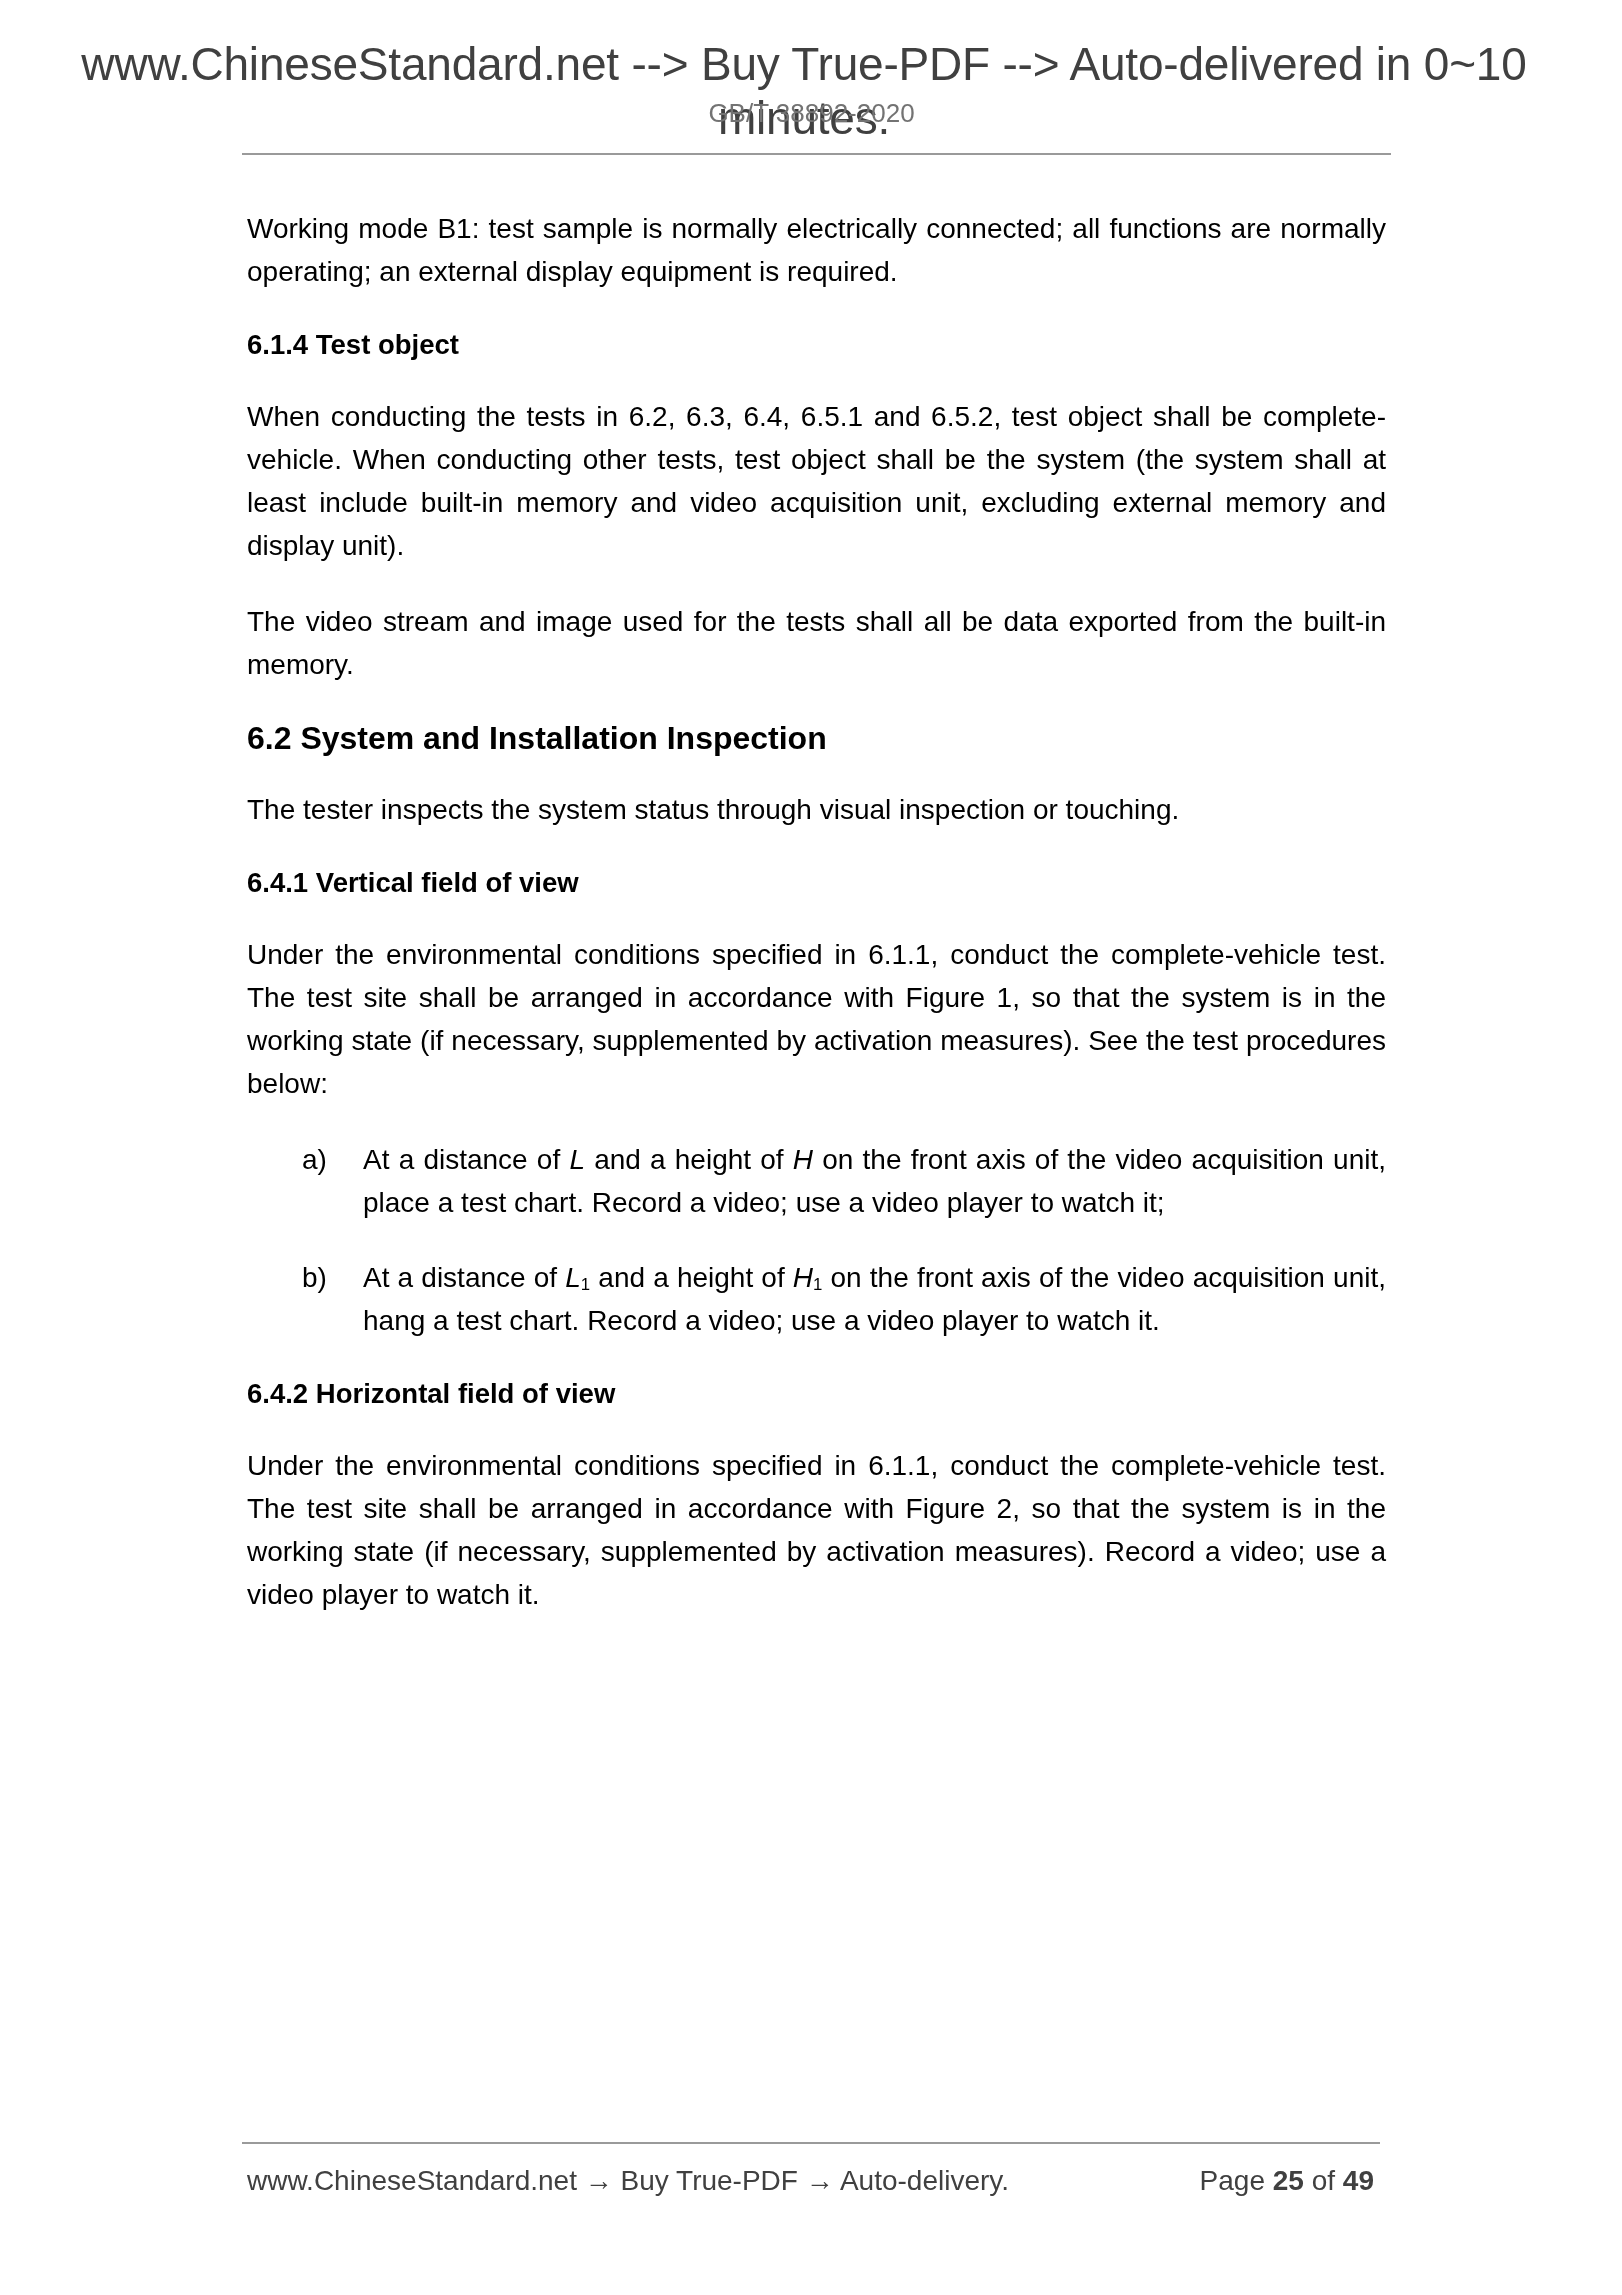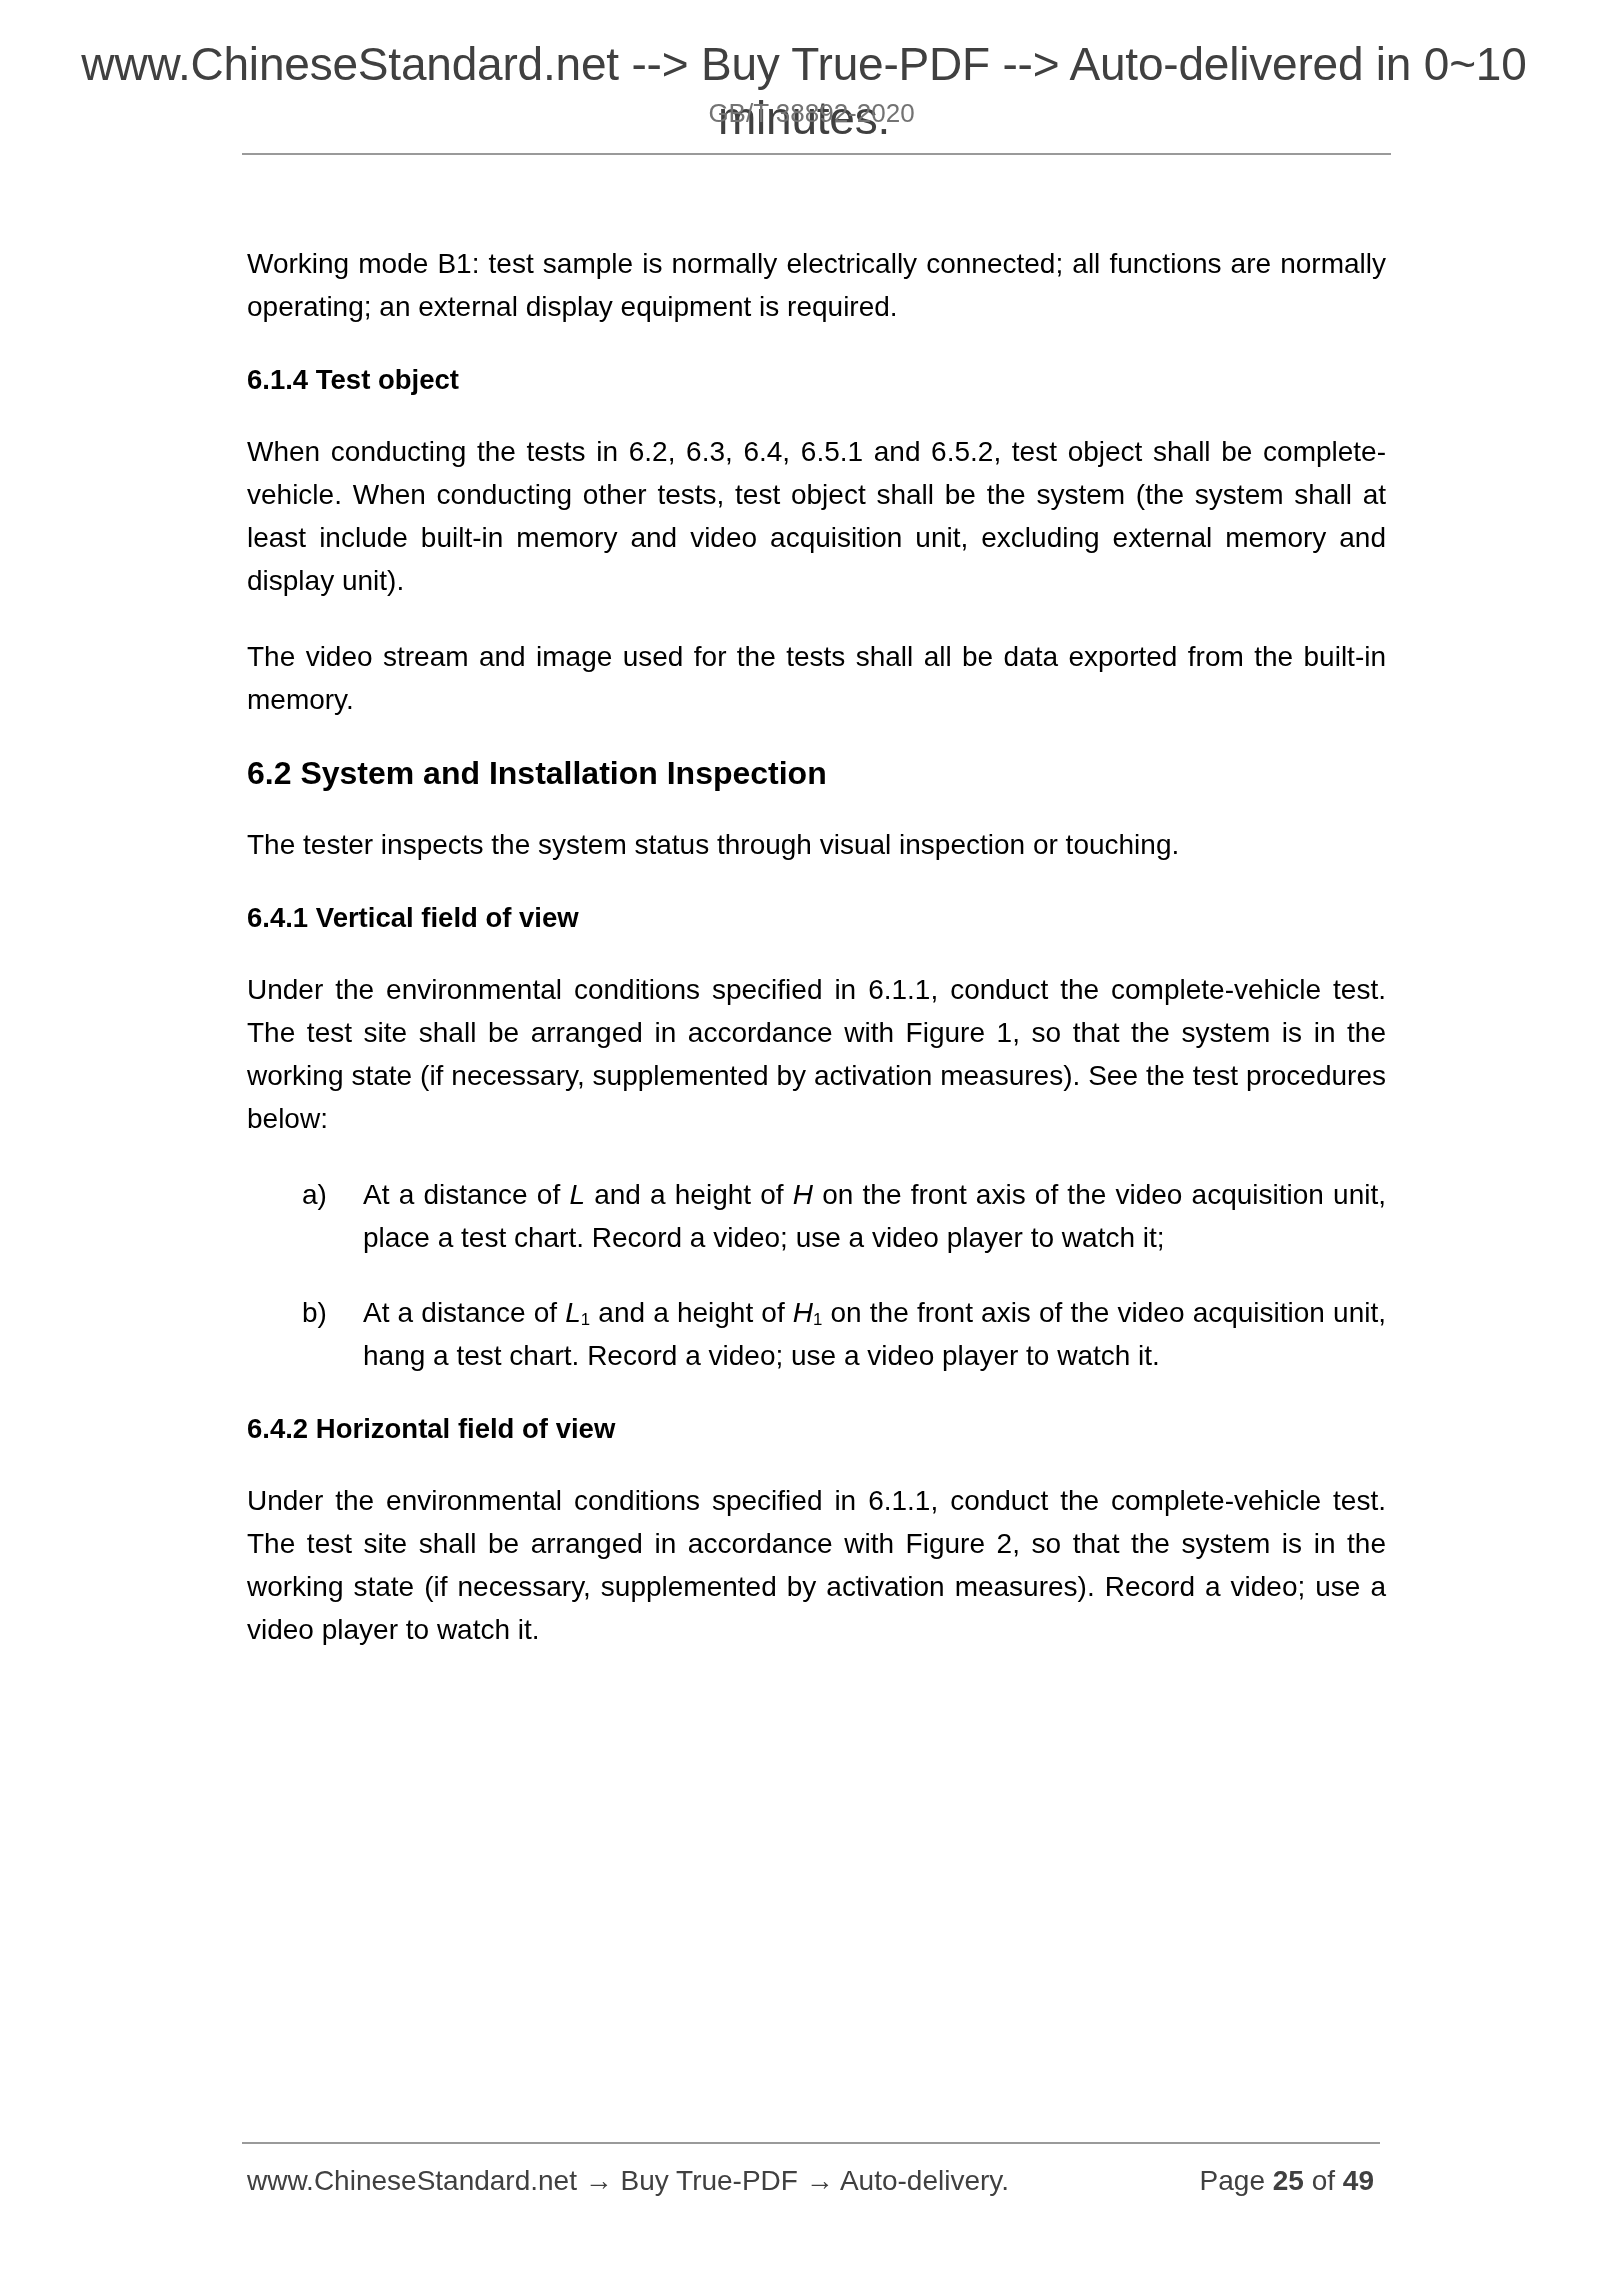--- a/index.html
+++ b/index.html
@@ -3,21 +3,21 @@
 <meta charset="utf-8">
 <style>
   html, body { margin: 0; padding: 0; background: #ffffff; }
   body { width: 1623px; height: 2295px; position: relative; overflow: hidden;
          font-family: "Liberation Sans", sans-serif; color: #000; }
   .hdr-top { position: absolute; top: 37px; left: 0; width: 1608px; text-align: center;
              font-size: 46px; color: #404040; letter-spacing: -0.2px; }
   .hdr-sub { position: absolute; top: 98px; left: 0; width: 1623px; text-align: center;
              font-size: 26px; color: #737373; }
   .hdr-rule { position: absolute; top: 153px; left: 242px; width: 1149px; height: 1.7px; background: #9a9a9a; }
-  .content { position: absolute; top: 207px; left: 247px; width: 1139px; margin-top: 35px; }
+  .content { position: absolute; top: 207px; left: 247px; width: 1139px; }
   p.body { margin: 0 0 33px 0; font-size: 28px; line-height: 43px; text-align: justify; }
   h3.h3 { margin: 0 0 32px 0; font-size: 27.5px; font-weight: bold; line-height: 37px; }
   h2.h2 { margin: 0 0 31px 0; font-size: 32px; font-weight: bold; line-height: 38px; }
   ol.steps { list-style: none; margin: 0 0 33px 0; padding: 0; }
   ol.steps li { position: relative; padding-left: 116px; font-size: 28px; line-height: 43px;
                 text-align: justify; margin-bottom: 32px; }
   ol.steps li .mk { position: absolute; left: 55px; top: 0; }
   i { font-style: italic; }
   sub { font-size: 60%; vertical-align: -3.3px; line-height: 0; }
   .ftr-rule { position: absolute; top: 2142px; left: 242px; width: 1138px; height: 1.7px; background: #9a9a9a; }

